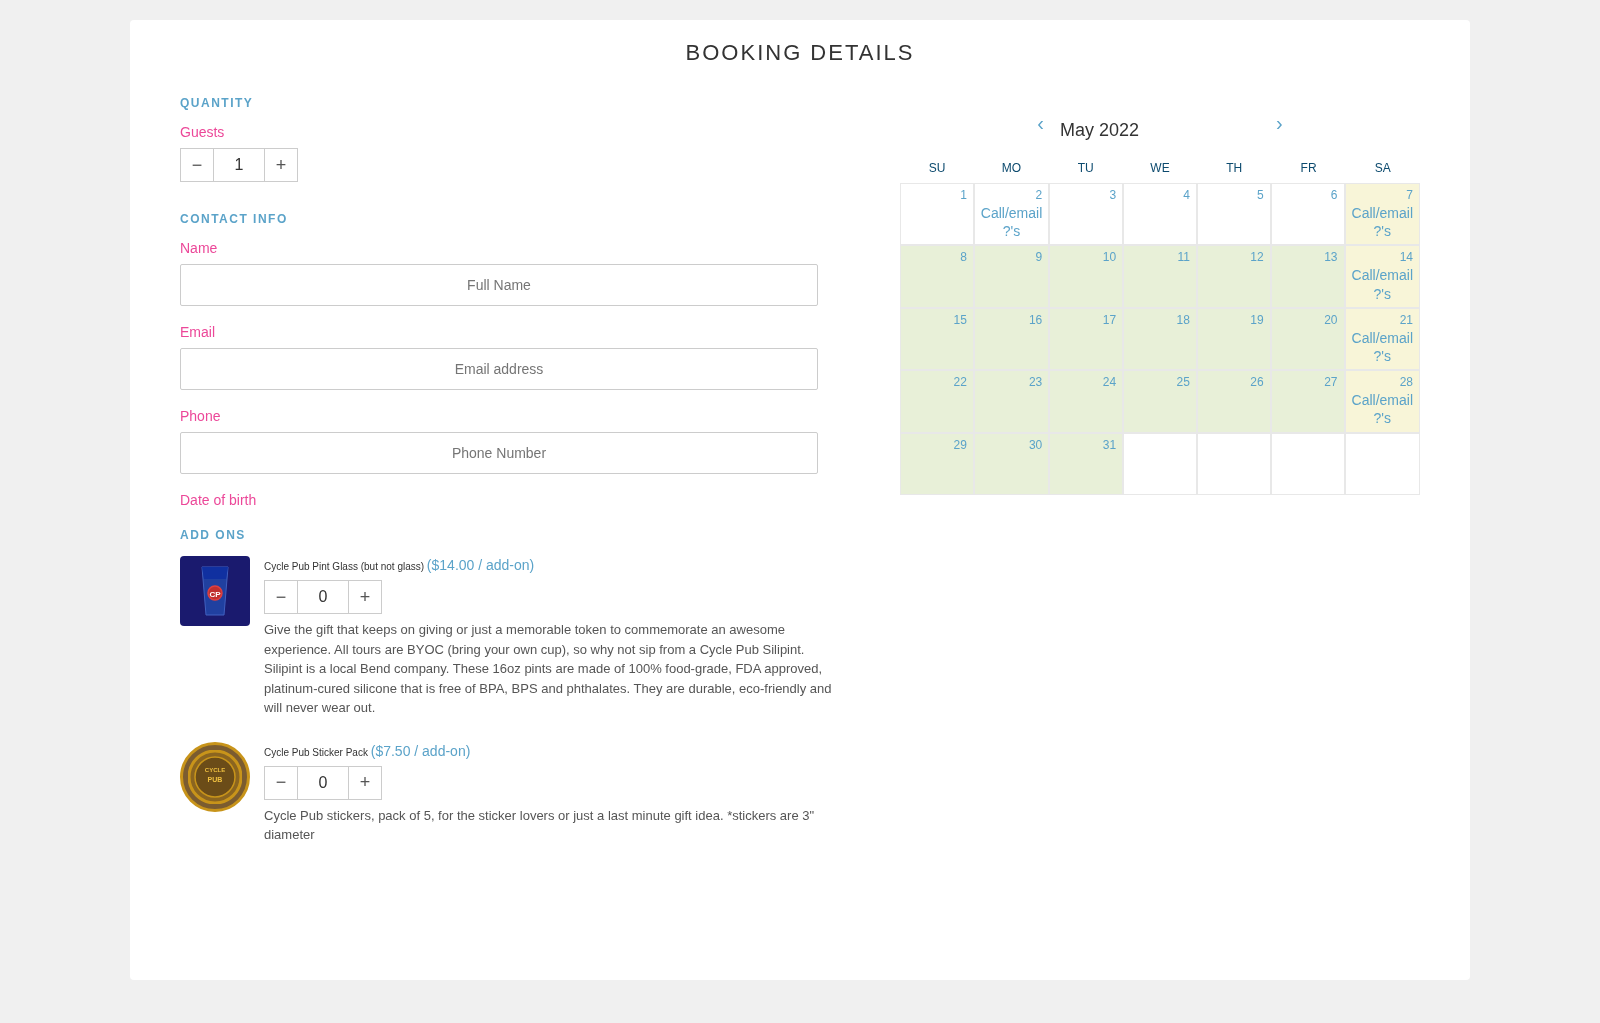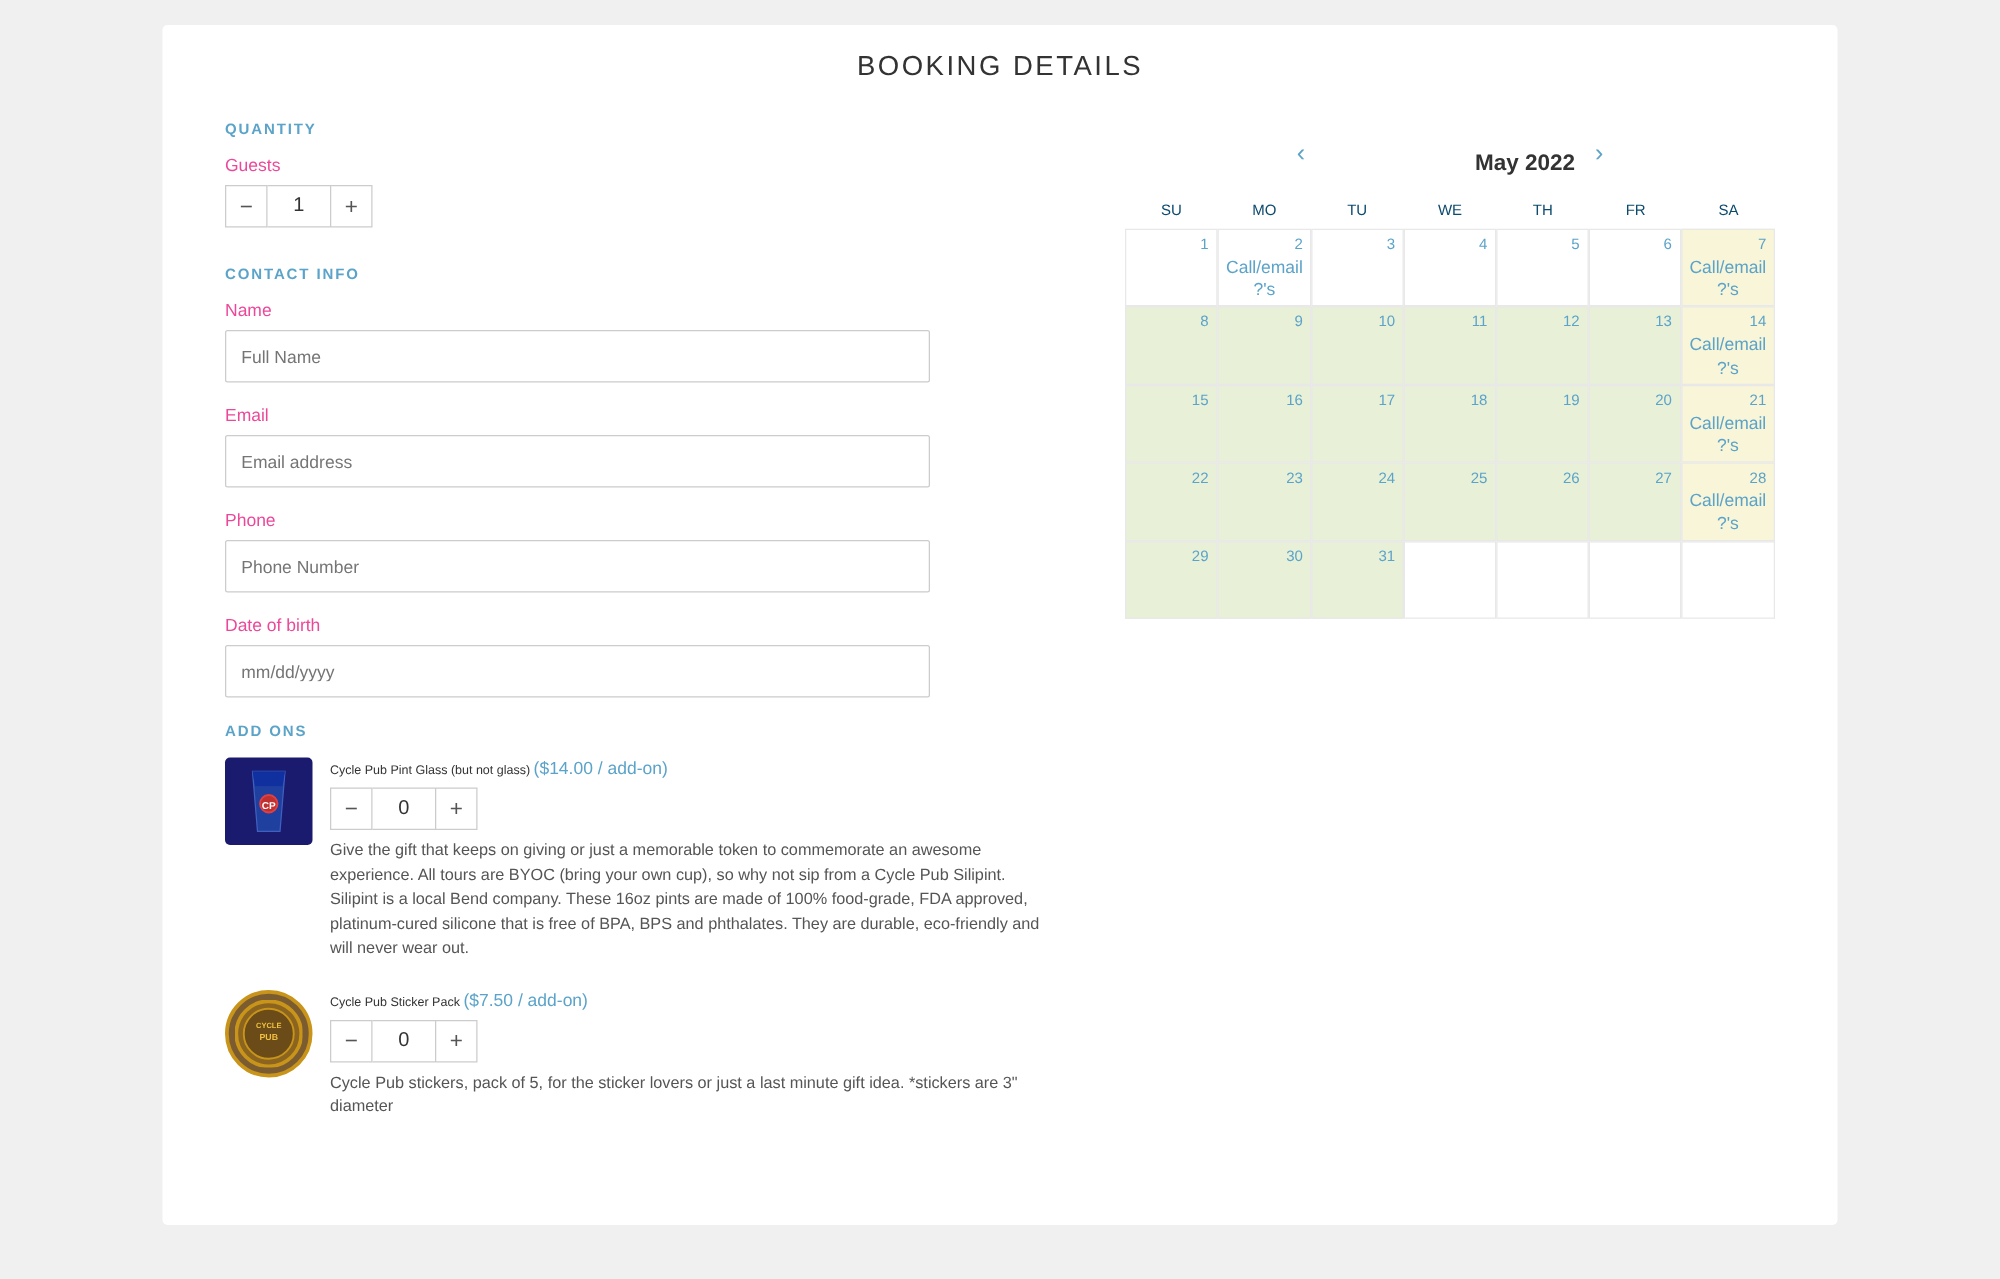--- a/index.html
+++ b/index.html
@@ -90,28 +90,29 @@
       justify-content: center;
     }
     
     .contact-section {
       margin-bottom: 20px;
     }
     .form-field {
       margin-bottom: 18px;
     }
     .form-input {
-      width: 564px;
+      width: 638px;
       height: 42px;
       border: 1px solid #ccc;
       border-radius: 2px;
       padding: 0 12px;
       font-size: 14px;
       color: #0f172a;
       outline: none;
+      text-align: center;
     }
     
     .addons-section {
       margin-top: 10px;
     }
     .addon-item {
       display: flex;
       align-items: flex-start;
       gap: 14px;
       margin-bottom: 24px;
@@ -155,24 +156,24 @@
       border: none;
       cursor: pointer;
       color: #5ba3c9;
       font-size: 20px;
       padding: 4px 16px;
       display: flex;
       align-items: center;
     }
     .cal-month-year {
       font-size: 18px;
-      font-weight: 700;
+      font-weight: 400;
       color: #333;
       min-width: 200px;
-      text-align: right;
+      text-align: left;
       margin-top: 14px;
     }
     .calendar-grid {
       width: 100%;
     }
     .cal-weekdays {
       display: grid;
       grid-template-columns: repeat(7, 1fr);
       text-align: center;
       margin-bottom: 4px;
@@ -268,21 +269,20 @@
           <input type="email" class="form-input" placeholder="Email address" style="">
         </div>
 
         <div class="form-field">
           <div class="field-label">Phone</div>
           <input type="tel" class="form-input" placeholder="Phone Number" style="">
         </div>
 
         <div class="form-field">
           <div class="field-label">Date of birth</div>
-          <input type="text" class="form-input" placeholder="mm/dd/yyyy" style="">
         </div>
       </div>
 
       <div class="addons-section">
         <div class="section-label">ADD ONS</div>
 
         <div class="addon-item">
           <div class="pint-glass-icon">
             <svg width="38" height="52" viewBox="0 0 38 52">
               <polygon points="6,2 32,2 28,50 10,50" fill="#2040a0" stroke="#4060c0" stroke-width="1"></polygon>

